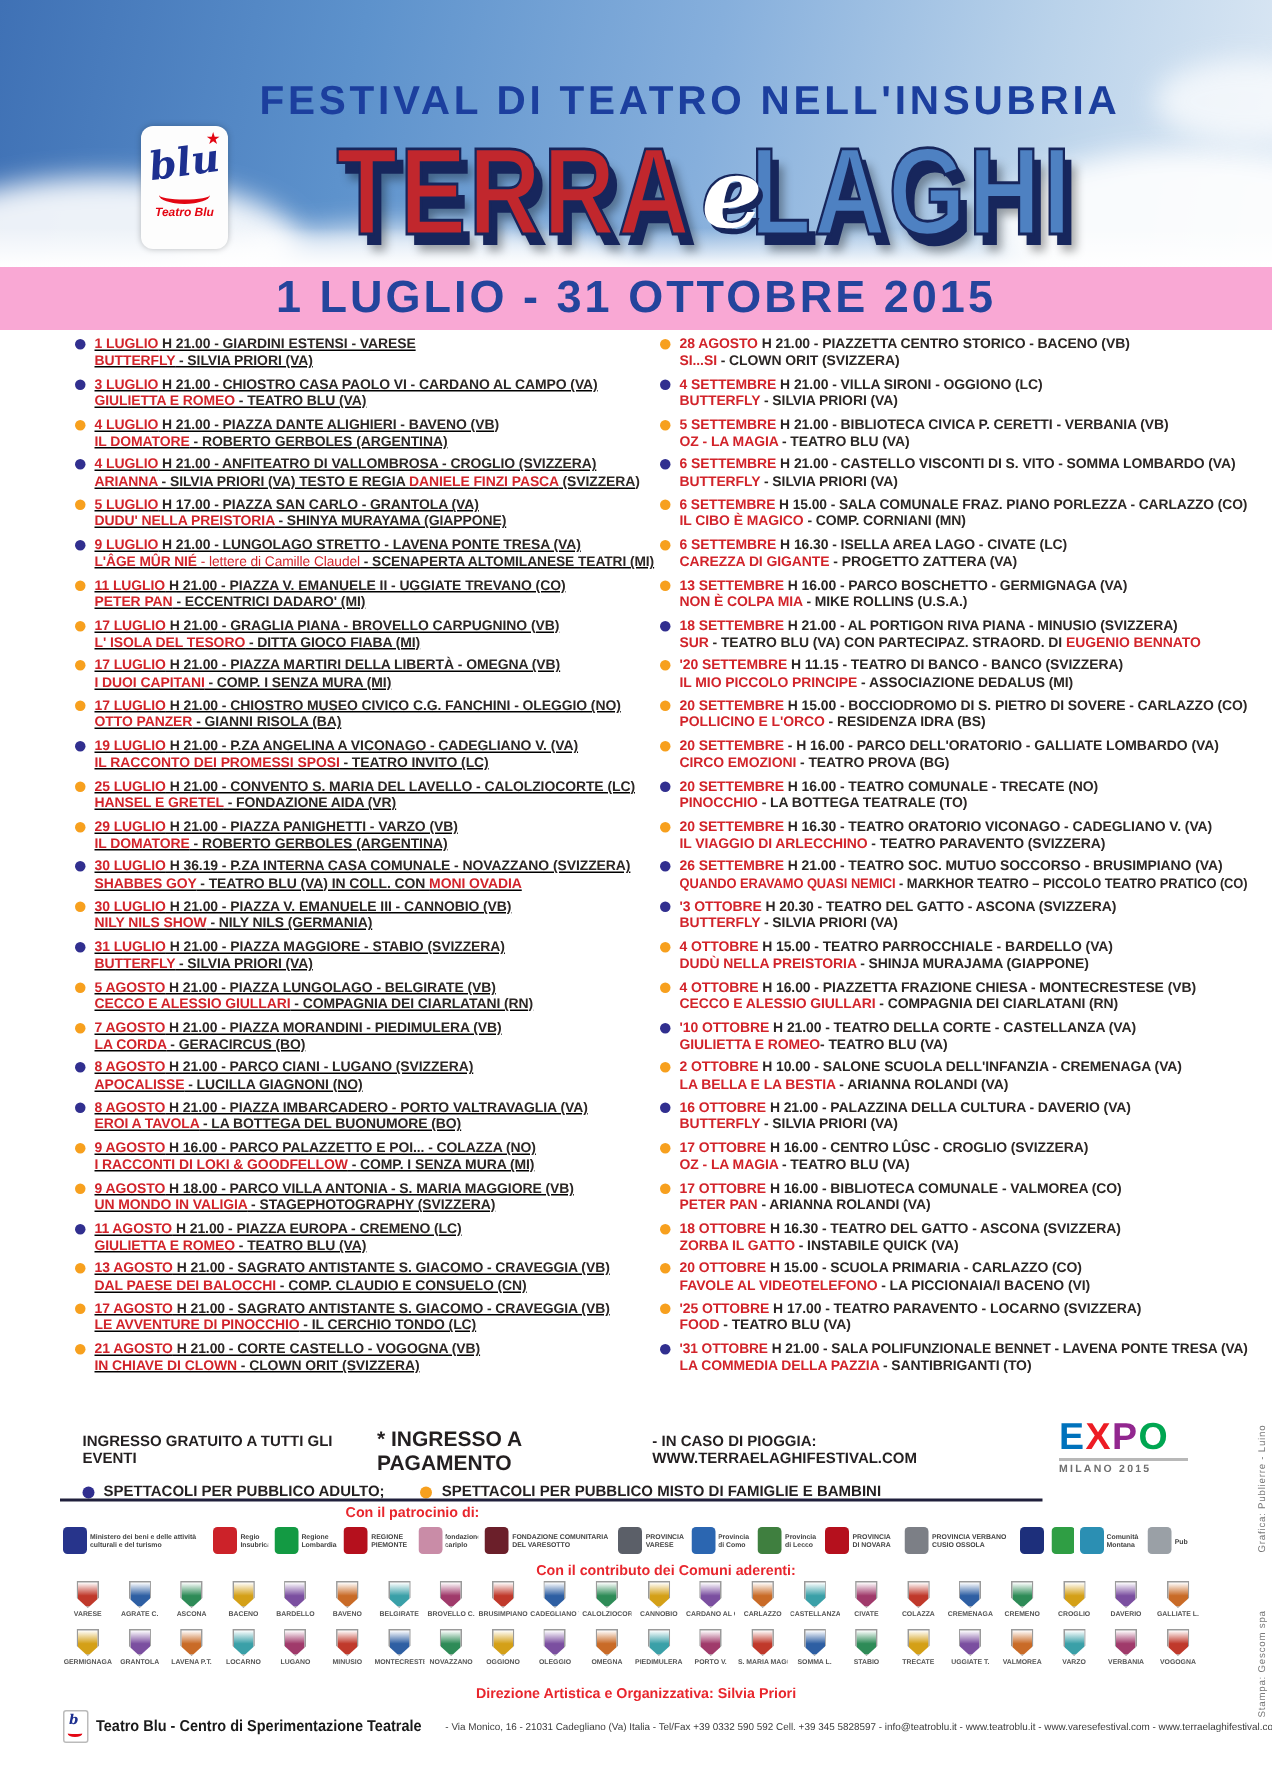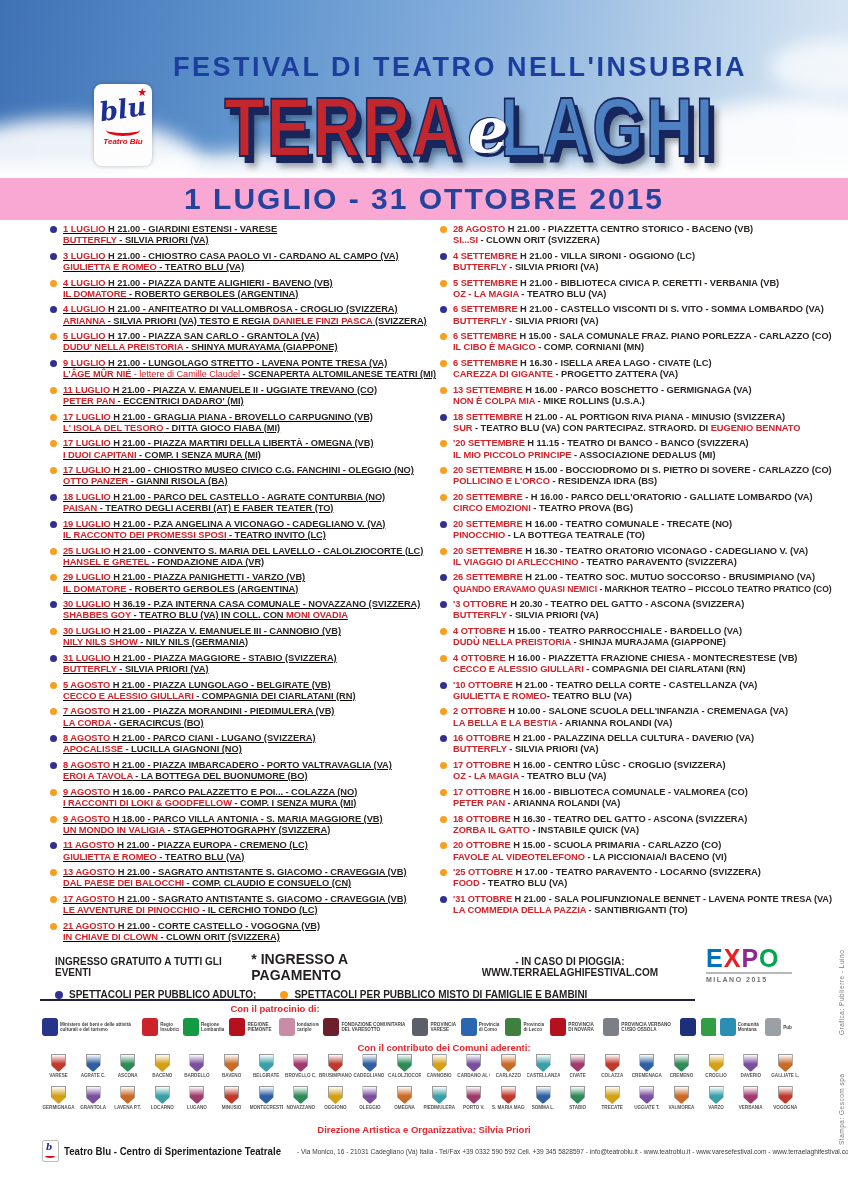--- a/index.html
+++ b/index.html
@@ -52,21 +52,21 @@
   .ev-line{display:block;white-space:nowrap;font-size:9.3px;line-height:11.2px;
        font-weight:700;letter-spacing:-0.05px;transform-origin:0 50%;}
   .sg0{color:#2b2624;}
   .sg1{color:#d2232a;}
   .sg2{color:#d2232a;font-weight:400;}
   
   .legend{position:absolute;left:55px;top:951px;width:650px;color:#231f20;}
   .lg-row{display:flex;align-items:center;margin-bottom:6px;font-weight:700;}
   .lg-free{font-size:10px;}
   .lg-paid{font-size:14px;margin-left:4px;}
-  .lg-rain{font-size:10px;margin-left:6px;text-align:center;}
+  .lg-rain{font-size:10px;margin-left:6px;}
   .lg-dot{width:8px;height:8px;border-radius:50%;margin-right:6px;}
   .lg-adult{font-size:10px;margin-right:24px;}
   .lg-family{font-size:10px;}
   
   .expo{position:absolute;left:706px;top:946px;width:86px;text-align:left;}
   .expo-word{font-weight:900;font-size:25px;letter-spacing:1px;line-height:24px;}
   .expo-sub{display:block;border-top:2px solid #b8b8b8;margin-top:2px;padding-top:2px;
        font-size:7px;letter-spacing:1.5px;color:#6e6e6e;font-weight:700;}
   
   .divider{position:absolute;left:40px;top:999px;width:655px;height:0;
@@ -206,27 +206,20 @@
     <div class="event">
       <span class="dot dot-f" style="background: rgb(247, 160, 30);"></span>
       <div class="ev-lines">
         <div class="ev-line"><span class="sg1">17 LUGLIO</span><span class="sg0"> H 21.00 - CHIOSTRO MUSEO CIVICO C.G. FANCHINI - OLEGGIO (NO)</span></div>
         <div class="ev-line"><span class="sg1">OTTO PANZER</span><span class="sg0"> - GIANNI RISOLA (BA)</span></div>
       </div>
     </div>
     <div class="event">
       <span class="dot dot-a" style="background: rgb(49, 47, 143);"></span>
       <div class="ev-lines">
-        <div class="ev-line"><span class="sg1">18 LUGLIO</span><span class="sg0"> H 21.00 - PARCO DEL CASTELLO - AGRATE CONTURBIA (NO)</span></div>
-        <div class="ev-line"><span class="sg1">PAISAN</span><span class="sg0"> - TEATRO DEGLI ACERBI (AT) E FABER TEATER (TO)</span></div>
-      </div>
-    </div>
-    <div class="event">
-      <span class="dot dot-a" style="background: rgb(49, 47, 143);"></span>
-      <div class="ev-lines">
         <div class="ev-line"><span class="sg1">19 LUGLIO</span><span class="sg0"> H 21.00 - P.ZA ANGELINA A VICONAGO - CADEGLIANO V. (VA)</span></div>
         <div class="ev-line"><span class="sg1">IL RACCONTO DEI PROMESSI SPOSI</span><span class="sg0"> - TEATRO INVITO (LC)</span></div>
       </div>
     </div>
     <div class="event">
       <span class="dot dot-f" style="background: rgb(247, 160, 30);"></span>
       <div class="ev-lines">
         <div class="ev-line"><span class="sg1">25 LUGLIO</span><span class="sg0"> H 21.00 - CONVENTO S. MARIA DEL LAVELLO - CALOLZIOCORTE (LC)</span></div>
         <div class="ev-line"><span class="sg1">HANSEL E GRETEL</span><span class="sg0"> - FONDAZIONE AIDA (VR)</span></div>
       </div>

